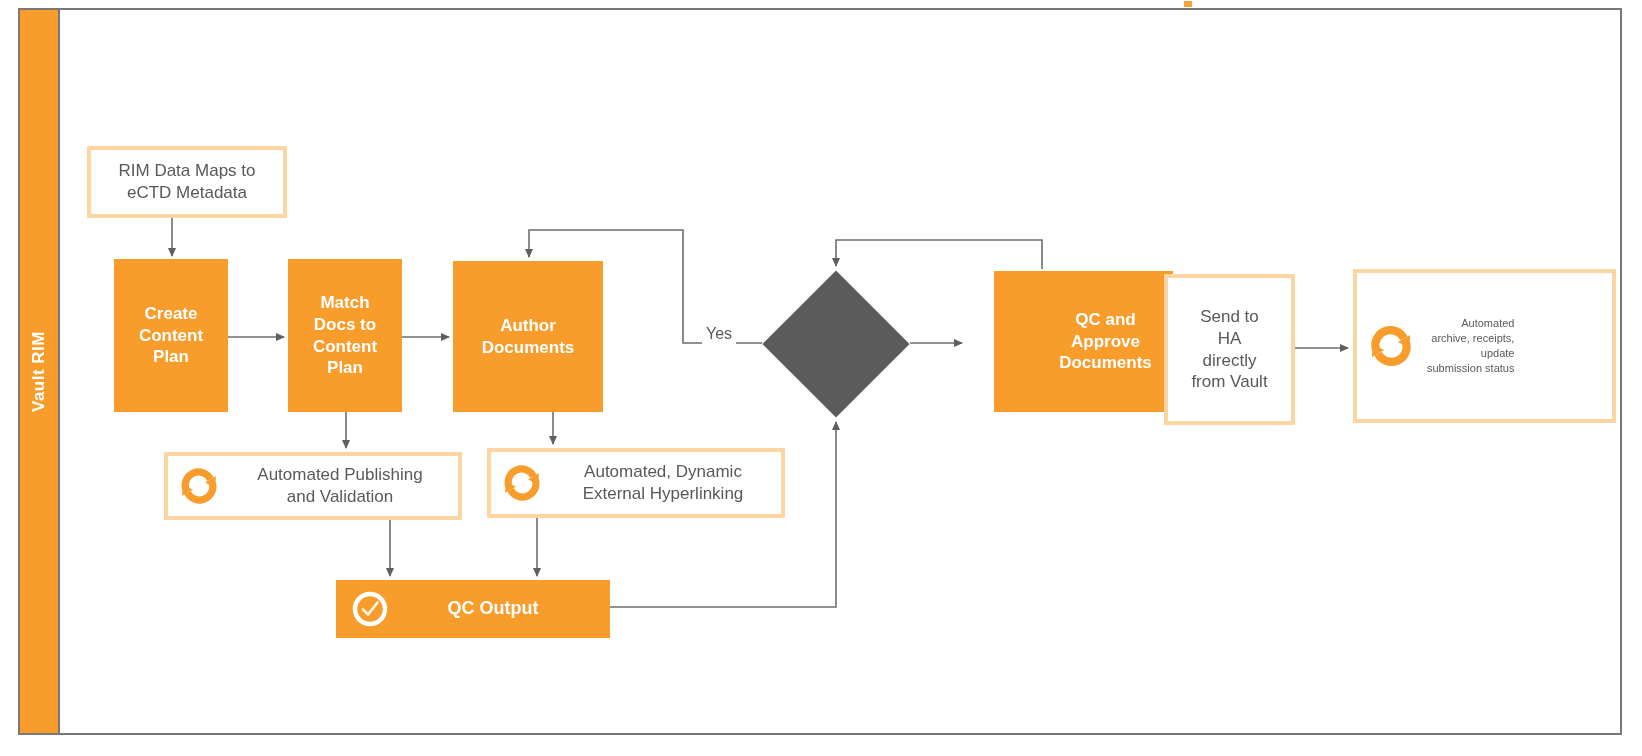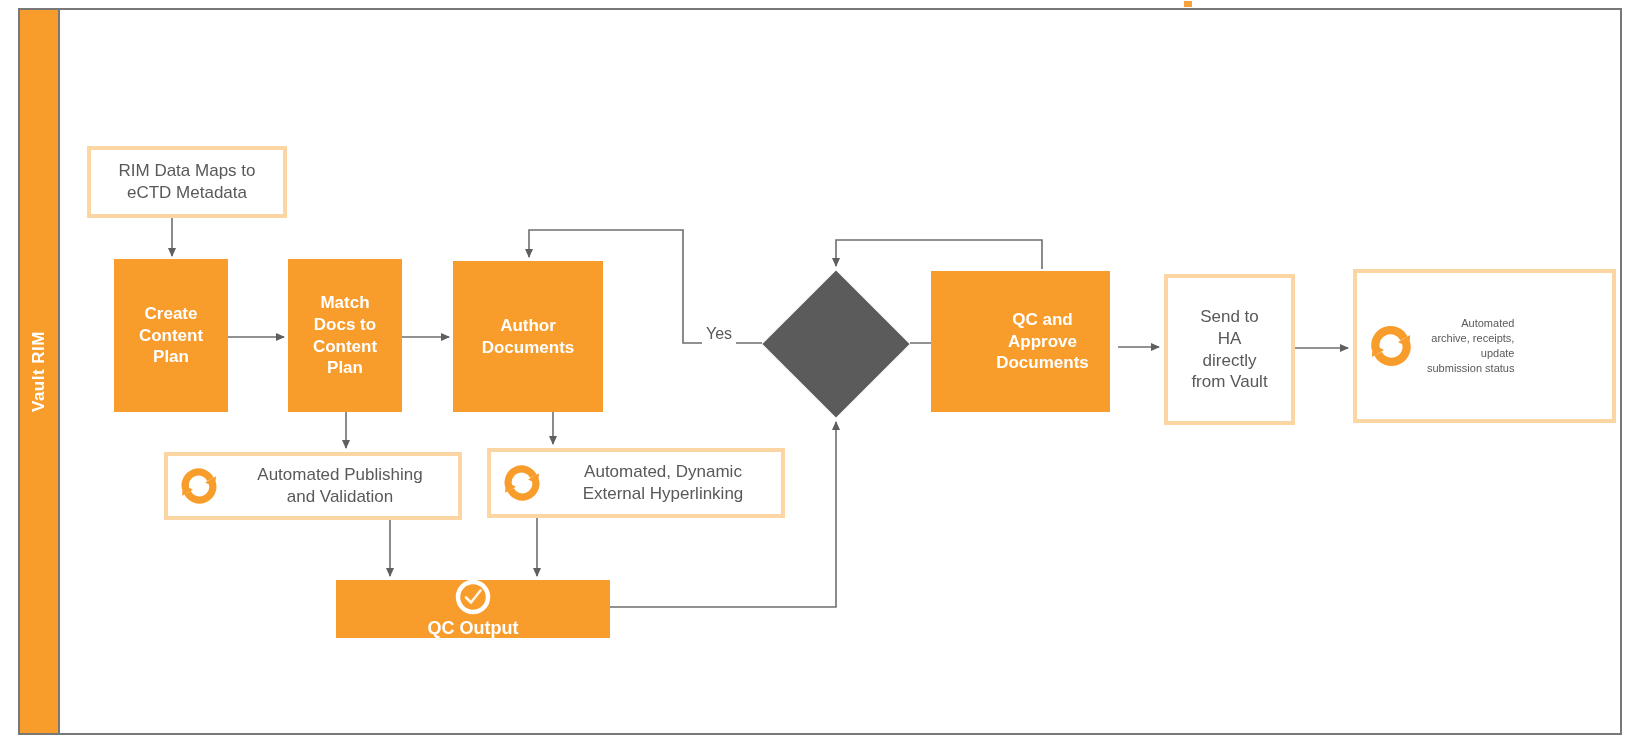--- a/index.html
+++ b/index.html
@@ -87,21 +87,21 @@
 Plan</span>
   </div>
 
   <div class="node orange" style="left:453px;top:261px;width:150px;height:151px;">
     <span>Author
 Documents</span>
   </div>
 
   <div class="diamond-shape"></div>
 
-  <div class="node orange" style="left:931px;top:271px;width:179px;height:141px;padding-left:44px;">
+  <div class="node orange" style="left:994px;top:271px;width:179px;height:141px;padding-left:44px;">
     <span>QC and
 Approve
 Documents</span>
   </div>
 
   <div class="node light" style="left:1164px;top:274px;width:131px;height:151px;">
     <span>Send to
 HA
 directly
 from Vault</span>
@@ -130,21 +130,21 @@
           <path d="M38,21 A14,14 0 0 1 12,31"></path>
         </g>
         <polygon points="30.4,20.3 41.6,13.8 41,25.7" fill="#F89C2B"></polygon>
         <polygon points="17.6,27.8 6.4,34.2 7,22.3" fill="#F89C2B"></polygon>
       </svg>
     </span>
     <span style="flex:1;">Automated, Dynamic
 External Hyperlinking</span>
   </div>
 
-  <div class="node orange hstack" style="left:336px;top:580px;width:274px;height:58px;padding:0 14px;flex-direction:column;">
+  <div class="node orange hstack" style="left:336px;top:580px;width:274px;height:58px;padding:0 14px;">
     <span class="iconbox">
       <svg width="40" height="40" viewBox="0 0 40 40">
         <circle cx="20" cy="20" r="15" fill="none" stroke="#ffffff" stroke-width="4.5"></circle>
         <path d="M13,20.5 L18,25.5 L27.5,13.5" fill="none" stroke="#ffffff" stroke-width="2.6" stroke-linecap="round" stroke-linejoin="round" opacity="0.9"></path>
       </svg>
     </span>
     <span class="qc-text">QC Output</span>
   </div>
 
   <div class="node light hstack" style="left:1353px;top:269px;width:263px;height:154px;gap:10px;padding:0 6px 0 8px;justify-content:flex-start;">

